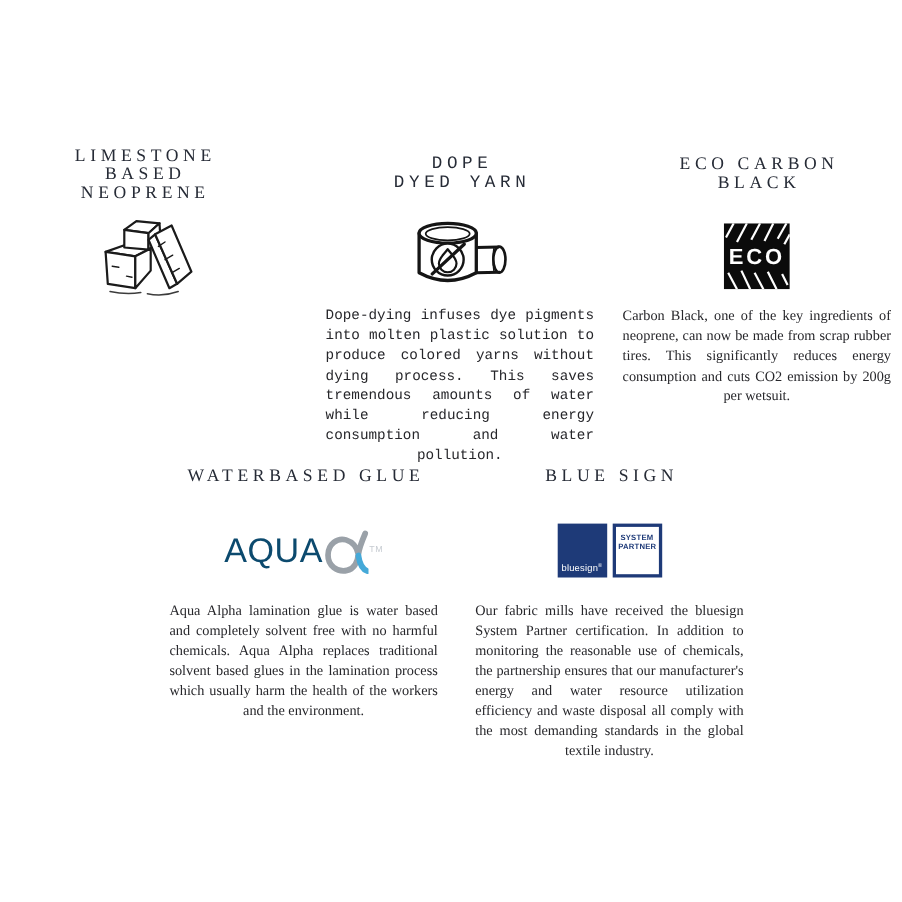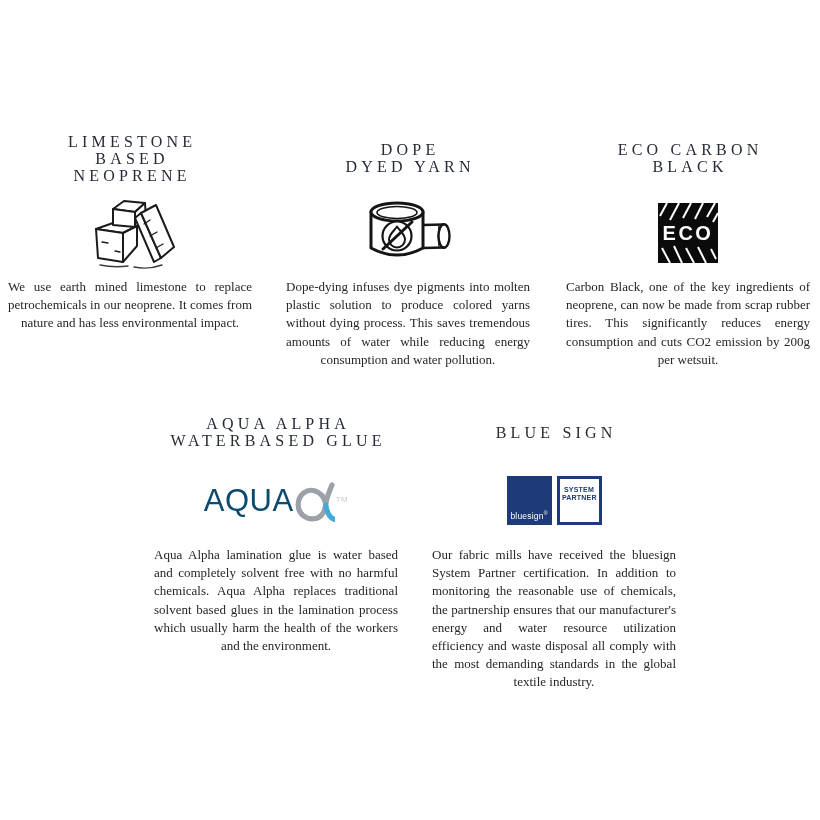--- a/index.html
+++ b/index.html
@@ -48,21 +48,21 @@
     width:39px;height:43px;background:#ffffff;border:3px solid #1e3a78;
     display:flex;justify-content:center;
   }
   .bs-right-label{
     margin-top:7px;text-align:center;
     font-family:"Liberation Sans", sans-serif;font-weight:bold;font-size:7px;
     line-height:1.25;color:#1e3a78;letter-spacing:0.2px;width:34px;
   }
   
   #col-limestone{left:8px;top:128px;}
-  #col-dope{left:286px;top:128px;}
+  #col-dope{left:296px;top:128px;font-family:Liberation Mono, monospace;}
   #col-eco{left:566px;top:128px;}
   #col-aqua{left:154px;top:410px;}
   #col-bluesign{left:432px;top:410px;}
 </style>
 </head>
 <body>
 
 <div class="canvas">
 
   <section class="col" id="col-limestone">
@@ -90,21 +90,20 @@
           <path d="M74 54 L81 50"></path>
           <path d="M20 48 L26 49"></path>
           <path d="M33 57 L38 58"></path>
         </g>
         <g stroke-width="1.4" opacity="0.85">
           <path d="M18 71 Q32 74 46 72"></path>
           <path d="M52 73 Q66 76 80 71"></path>
         </g>
       </svg>
     </div>
-    <p class="para">We use earth mined limestone to replace petrochemicals in our neoprene. It comes from nature and has less environmental impact.</p>
   </section>
 
   <section class="col" id="col-dope">
     <div class="heading h2line">
       <span class="hline">DOPE</span>
       <span class="hline">DYED YARN</span>
     </div>
     <div class="iconbox">
       <svg width="88" height="68" viewBox="0 0 88 68" fill="none" stroke="#151515" stroke-linecap="round" stroke-linejoin="round">
 
@@ -147,21 +146,20 @@
           <path d="M58 56 L53 46"></path>
         </g>
         <text x="30" y="37" text-anchor="middle" fill="#ffffff" font-family="Liberation Sans, sans-serif" font-weight="bold" font-size="20" letter-spacing="2.5">ECO</text>
       </svg>
     </div>
     <p class="para">Carbon Black, one of the key ingredients of neoprene, can now be made from scrap rubber tires. This significantly reduces energy consumption and cuts CO2 emission by 200g per wetsuit.</p>
   </section>
 
   <section class="col" id="col-aqua">
     <div class="heading row2">
-      <span class="hline">AQUA ALPHA</span>
       <span class="hline">WATERBASED GLUE</span>
     </div>
     <div class="logobox">
       <div class="aqua-logo">
         <span class="aqua-word">AQUA</span>
         <svg class="aqua-alpha-svg" width="42" height="42" viewBox="0 0 42 42" fill="none" stroke-linecap="round">
           <path d="M39 4 C36 11 33.5 17 32.8 23 C32 31 28 36.5 22.5 37.5 C13.5 39.5 5 33 5.2 23.5 C5.4 13.5 14 7.5 21.5 9.8 C27.5 11.6 31.5 16.5 32.8 23" stroke="#9aa1a8" stroke-width="5.2"></path>
           <path d="M32.8 24 C33.8 31 36.5 36.5 41 38.2" stroke="#45a9d8" stroke-width="5.2"></path>
         </svg>
         <span class="aqua-tm">TM</span>

